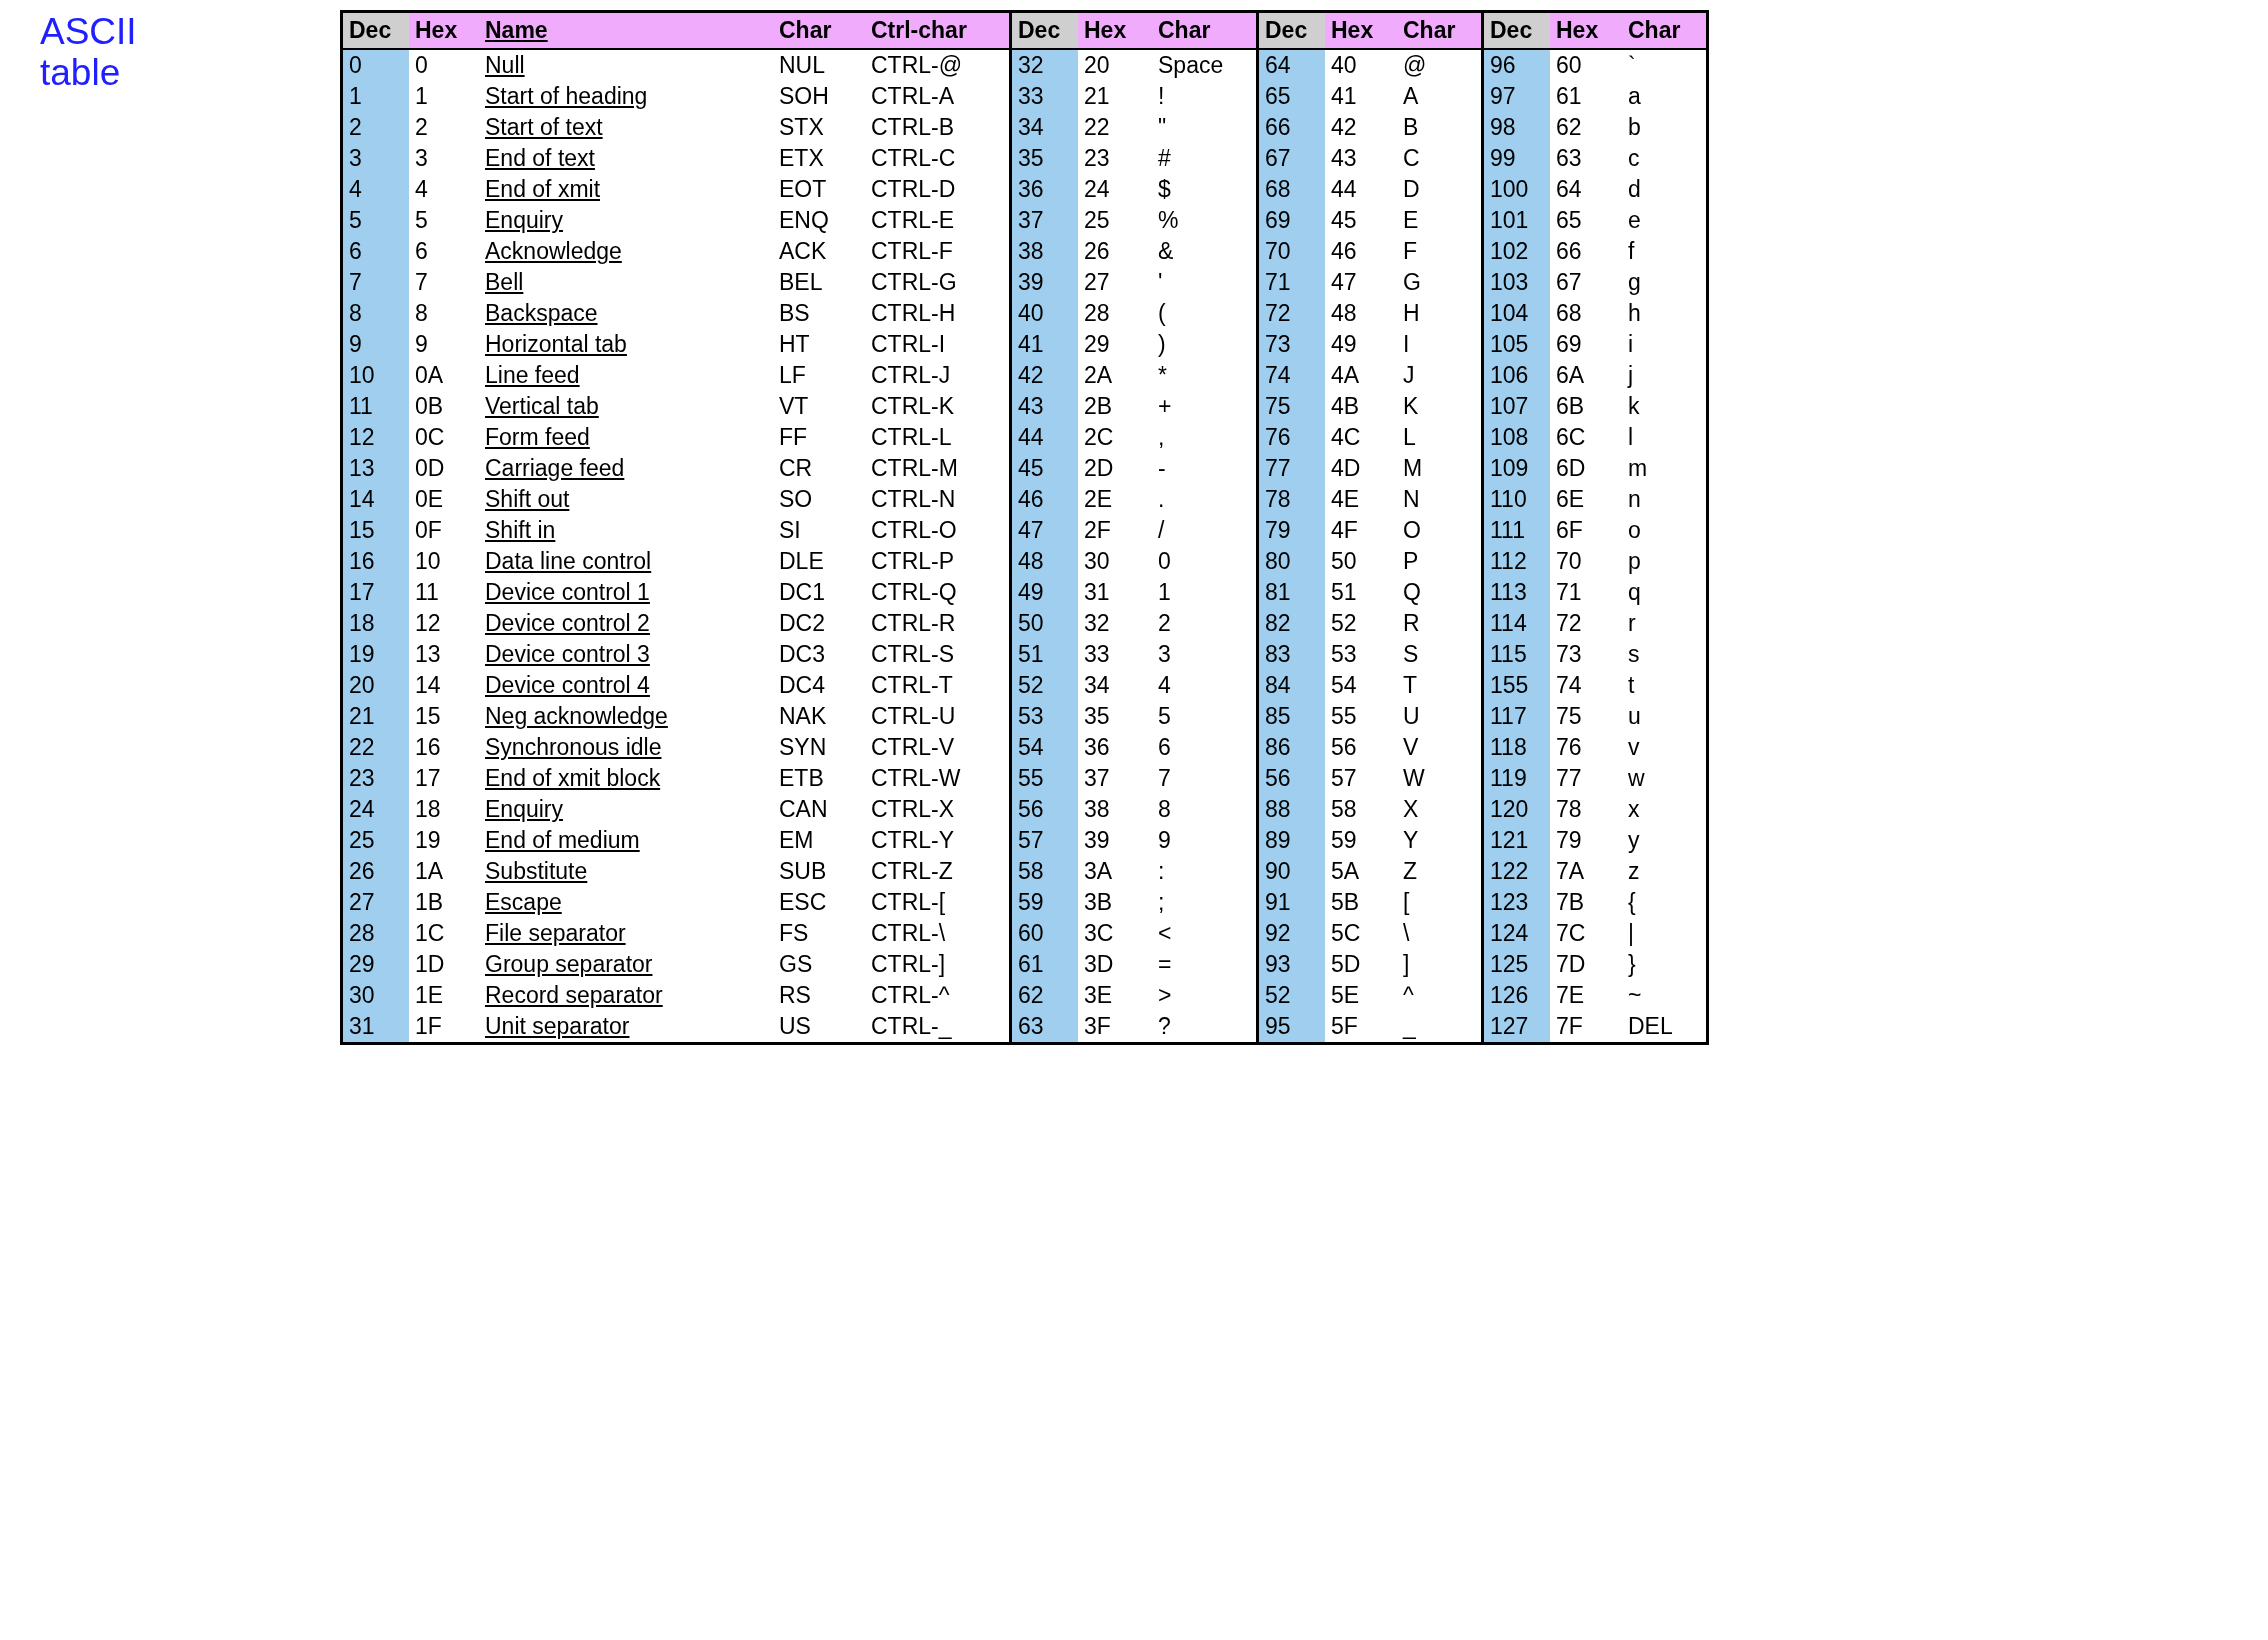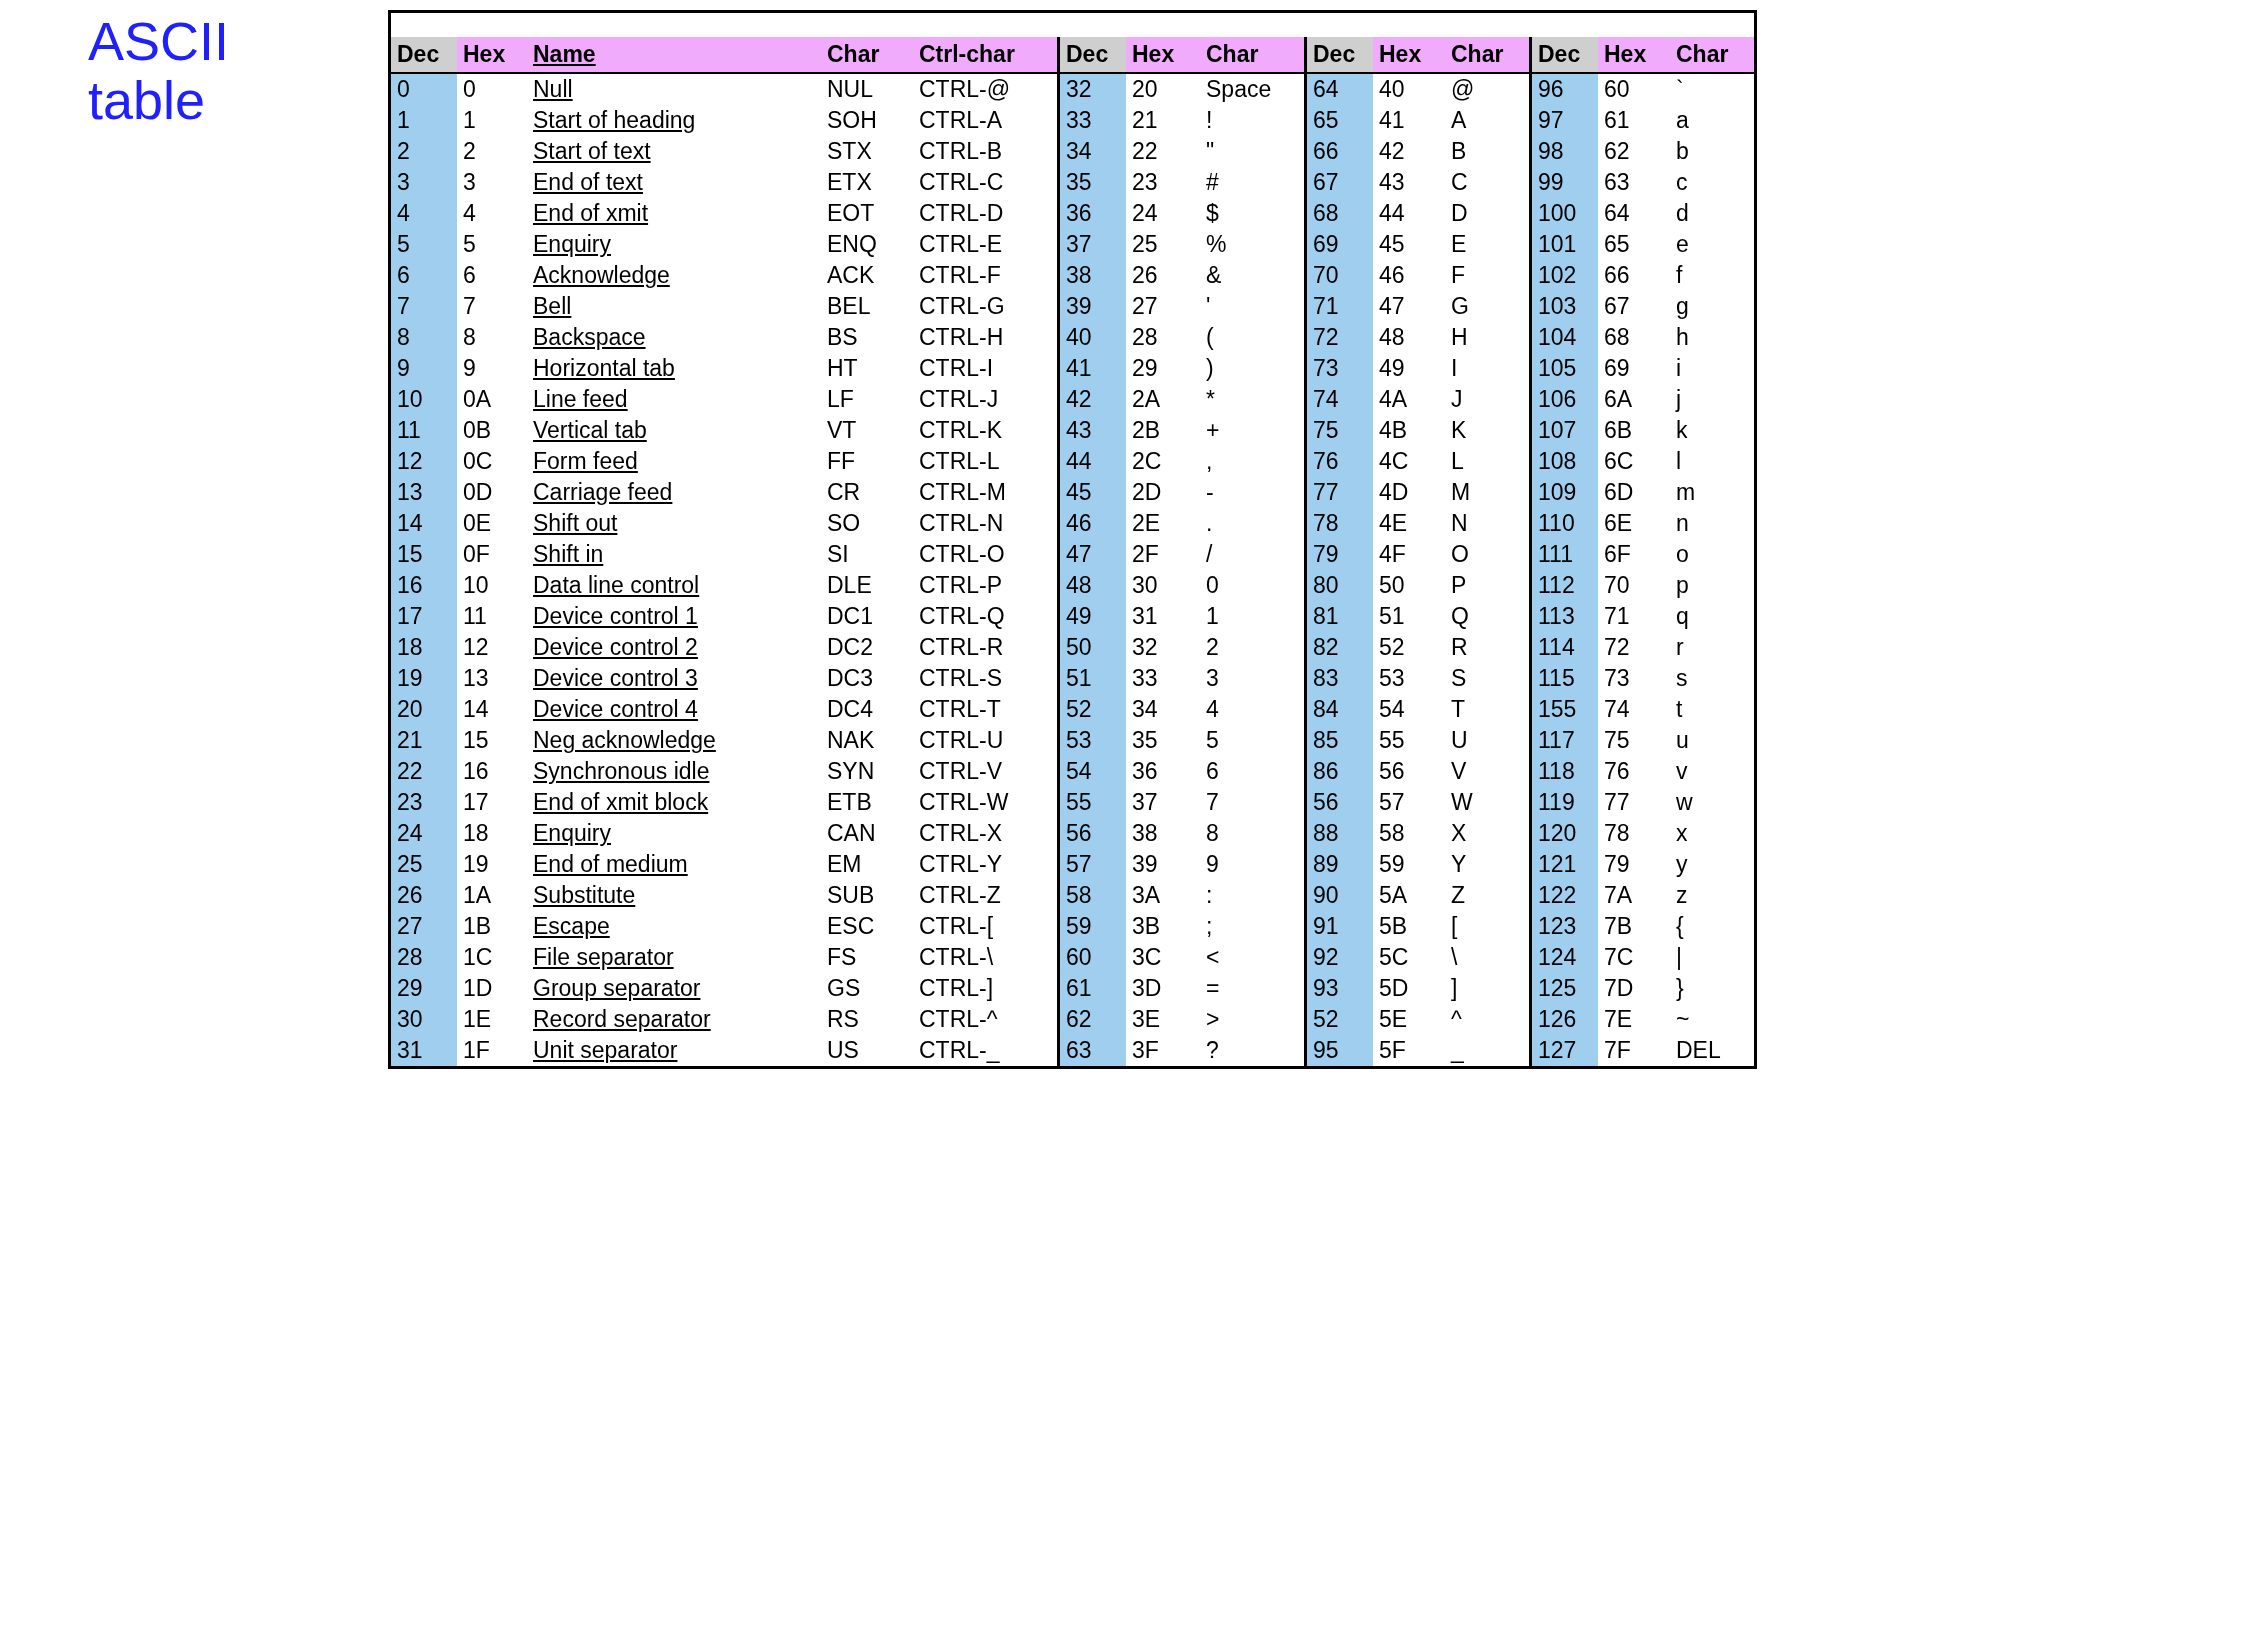--- a/index.html
+++ b/index.html
@@ -1,20 +1,20 @@
 <!DOCTYPE html>
 <html><head>
 <meta charset="utf-8">
 <style>
   html,body{margin:0;padding:0;background:#fff;}
   body{font-family:Verdana,Geneva,sans-serif;font-size:23px;color:#000;}
   .page{display:flex;align-items:flex-start;padding:10px 10px 40px 40px;}
-  .title{color:#2020ff;font-family:Arial,Helvetica,sans-serif;font-size:54px;line-height:1.1;width:300px;flex:none;padding-top:2px;margin-left:48px;}
+  .title{color:#2020ff;font-family:Arial,Helvetica,sans-serif;font-size:37px;line-height:1.1;width:300px;flex:none;padding-top:2px;}
   .tablebox{border:3px solid #000;background:#fff;}
-  table{border-collapse:collapse;margin-top:24px;}
+  table{border-collapse:collapse;}
   th{background:#f0abfc;font-weight:bold;text-align:left;padding:4px 8px 4px 6px;border-bottom:2px solid #000;white-space:nowrap;}
   td{padding:2px 8px 2px 6px;vertical-align:middle;white-space:nowrap;}
   
   .sep-l{border-left:3px solid #000;}
   .decA{background:#9fceef;width:52px;}
   .dec {background:#9fceef;width:52px;}
   .hexA{width:56px;}
   .nameA{width:280px;text-decoration:underline;}
   .charA{width:78px;}
   .ctrlA{width:130px;}

